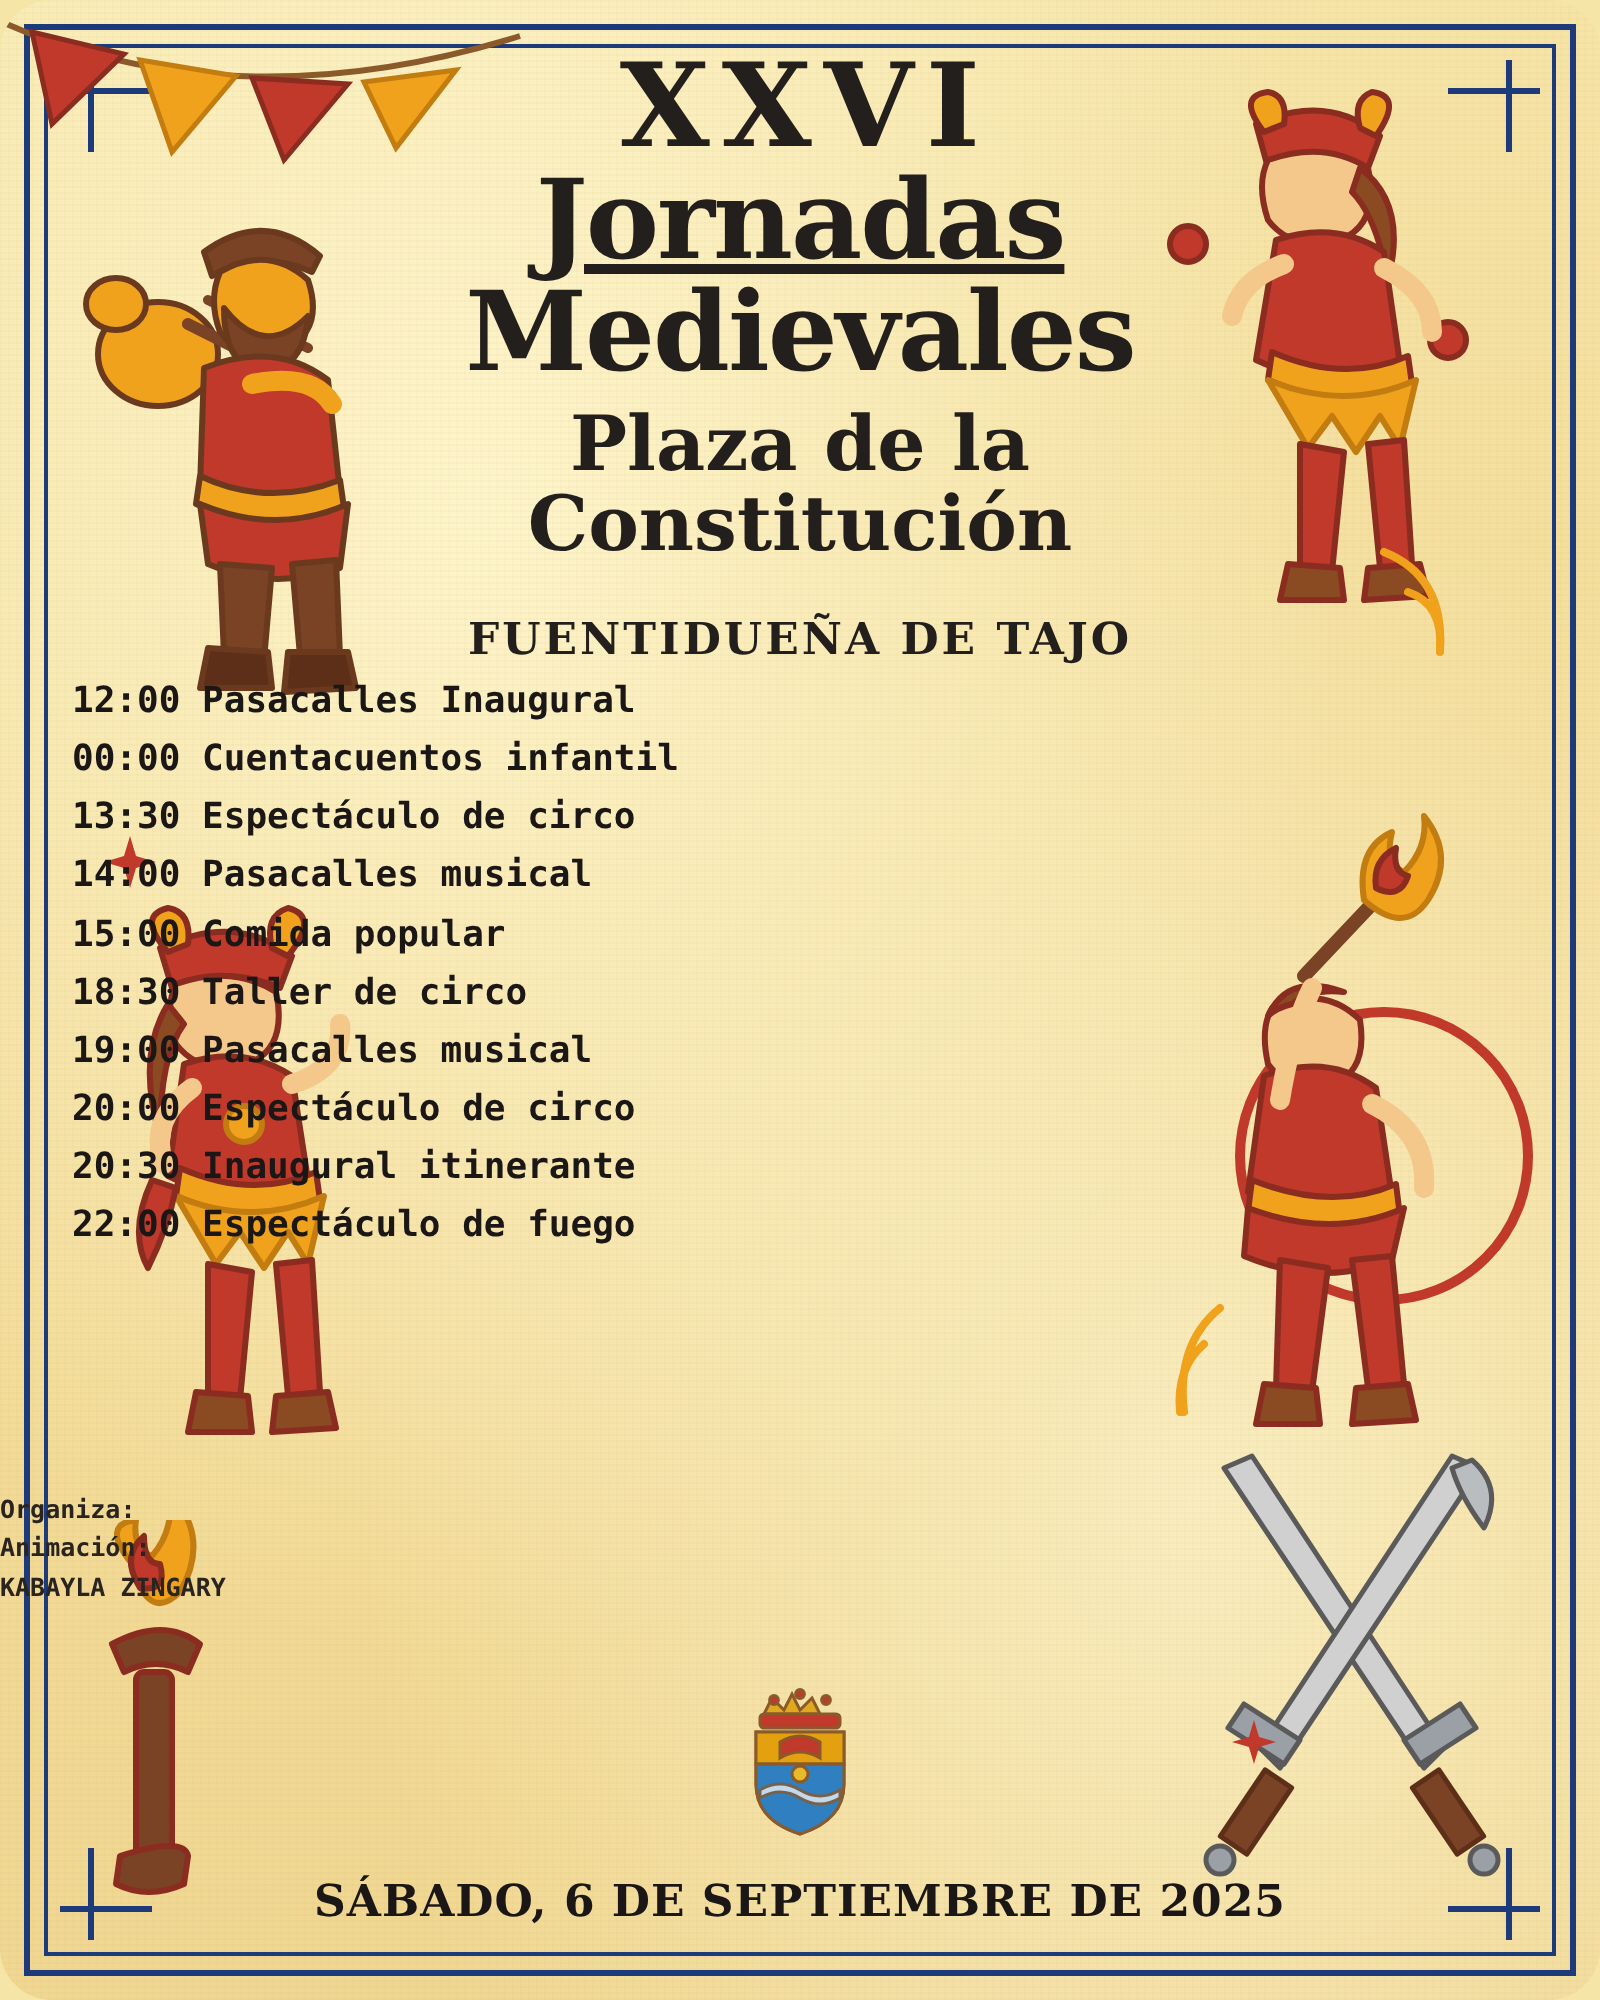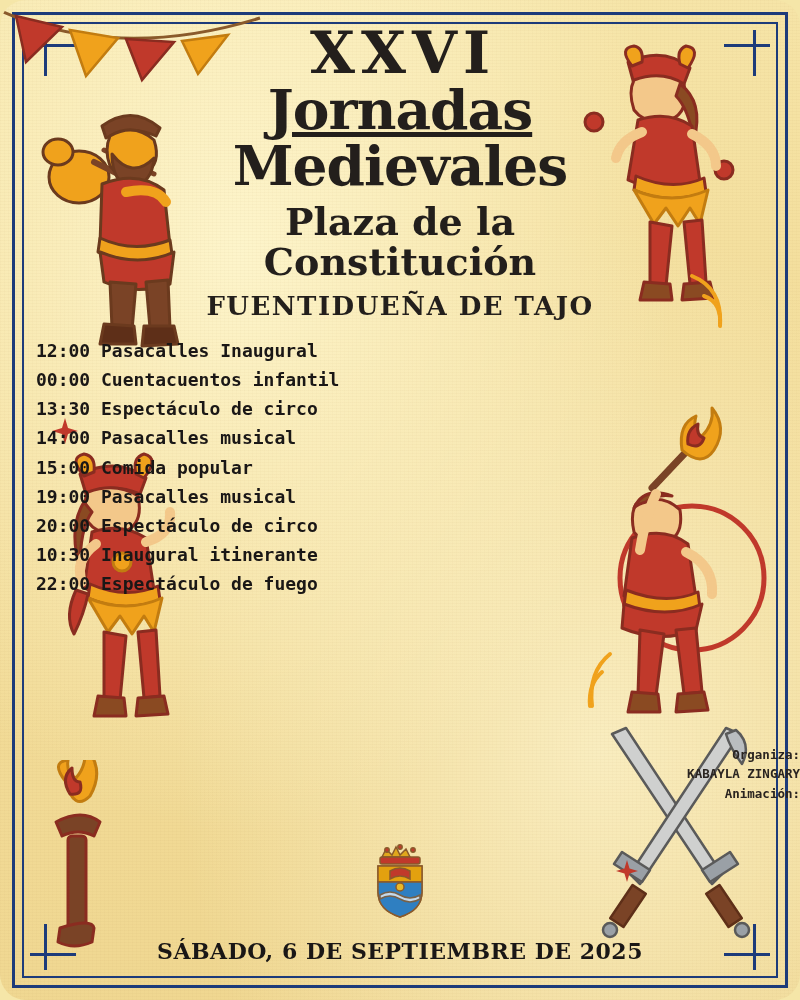--- a/index.html
+++ b/index.html
@@ -85,24 +85,24 @@
     font-family: "DejaVu Serif", serif;
     font-weight: bold;
     font-size: 38px;
     color: #231f1c;
     line-height: 1.06;
   }
   #sub1 { margin-top: 8px; }
   #town {
     font-family: "DejaVu Serif", serif;
     font-weight: bold;
-    font-size: 26px;
+    font-size: 22px;
     letter-spacing: 1.5px;
     color: #231f1c;
-    margin-top: 8px;
+    margin-top: 24px;
   }
 
   
   #schedule {
     position: absolute; left: 0; right: 0; top: 336px;
     z-index: 6;
   }
   .sched-row {
     text-align: left;
     font-family: "DejaVu Sans Mono", monospace;
@@ -112,21 +112,21 @@
     line-height: 1.62;
     white-space: nowrap;
     margin-left: 36px;
   }
   .sched-row .time { letter-spacing: 0px; }
   .sched-row .evt { letter-spacing: 0px; }
 
   
   #credits {
     position: absolute; left: 0; right: 0; top: 745px;
-    text-align: right; z-index: 6;
+    text-align: left; z-index: 6;
     font-family: "DejaVu Sans Mono", monospace;
     font-weight: bold;
     font-size: 12.5px;
     color: #2a2420;
     line-height: 1.55;
   }
   
   #crest {
     position: absolute; left: 50%; top: 843px; transform: translateX(-50%);
     z-index: 6;
@@ -347,30 +347,31 @@
     <div id="sub2">Constitución</div>
     <div id="town">FUENTIDUEÑA DE TAJO</div>
   </div>
 
   <div id="schedule">
     <div class="sched-row"><span class="time">12:00</span> <span class="evt">Pasacalles Inaugural</span></div>
     <div class="sched-row"><span class="time">00:00</span> <span class="evt">Cuentacuentos infantil</span></div>
     <div class="sched-row"><span class="time">13:30</span> <span class="evt">Espectáculo de circo</span></div>
     <div class="sched-row"><span class="time">14:00</span> <span class="evt">Pasacalles musical</span></div>
     <div class="sched-row"><span class="time">15:00</span> <span class="evt">Comida popular</span></div>
+    <div class="sched-row"><span class="time">18:30</span> <span class="evt">Taller de circo</span></div>
     <div class="sched-row"><span class="time">19:00</span> <span class="evt">Pasacalles musical</span></div>
     <div class="sched-row"><span class="time">20:00</span> <span class="evt">Espectáculo de circo</span></div>
-    <div class="sched-row"><span class="time">10:30</span> <span class="evt">Inaugural itinerante</span></div>
+    <div class="sched-row"><span class="time">20:30</span> <span class="evt">Inaugural itinerante</span></div>
     <div class="sched-row"><span class="time">22:00</span> <span class="evt">Espectáculo de fuego</span></div>
   </div>
 
   <div id="credits">
     <div>Organiza:</div>
+    <div>Animación:</div>
     <div>KABAYLA ZINGARY</div>
-    <div>Animación:</div>
   </div>
 
   <svg id="crest" width="64" height="76" viewBox="0 0 64 76">
     <g stroke="#8a5a2b" stroke-width="1.5">
 
       <path d="M14 14 l4 -8 l6 6 l4 -8 l4 8 l6 -6 l4 8 z" fill="#e0a81c"></path>
       <rect x="12" y="14" width="40" height="7" rx="2" fill="#c0392b"></rect>
       <circle cx="19" cy="7" r="2.2" fill="#c0392b"></circle>
       <circle cx="32" cy="4" r="2.2" fill="#c0392b"></circle>
       <circle cx="45" cy="7" r="2.2" fill="#c0392b"></circle>

